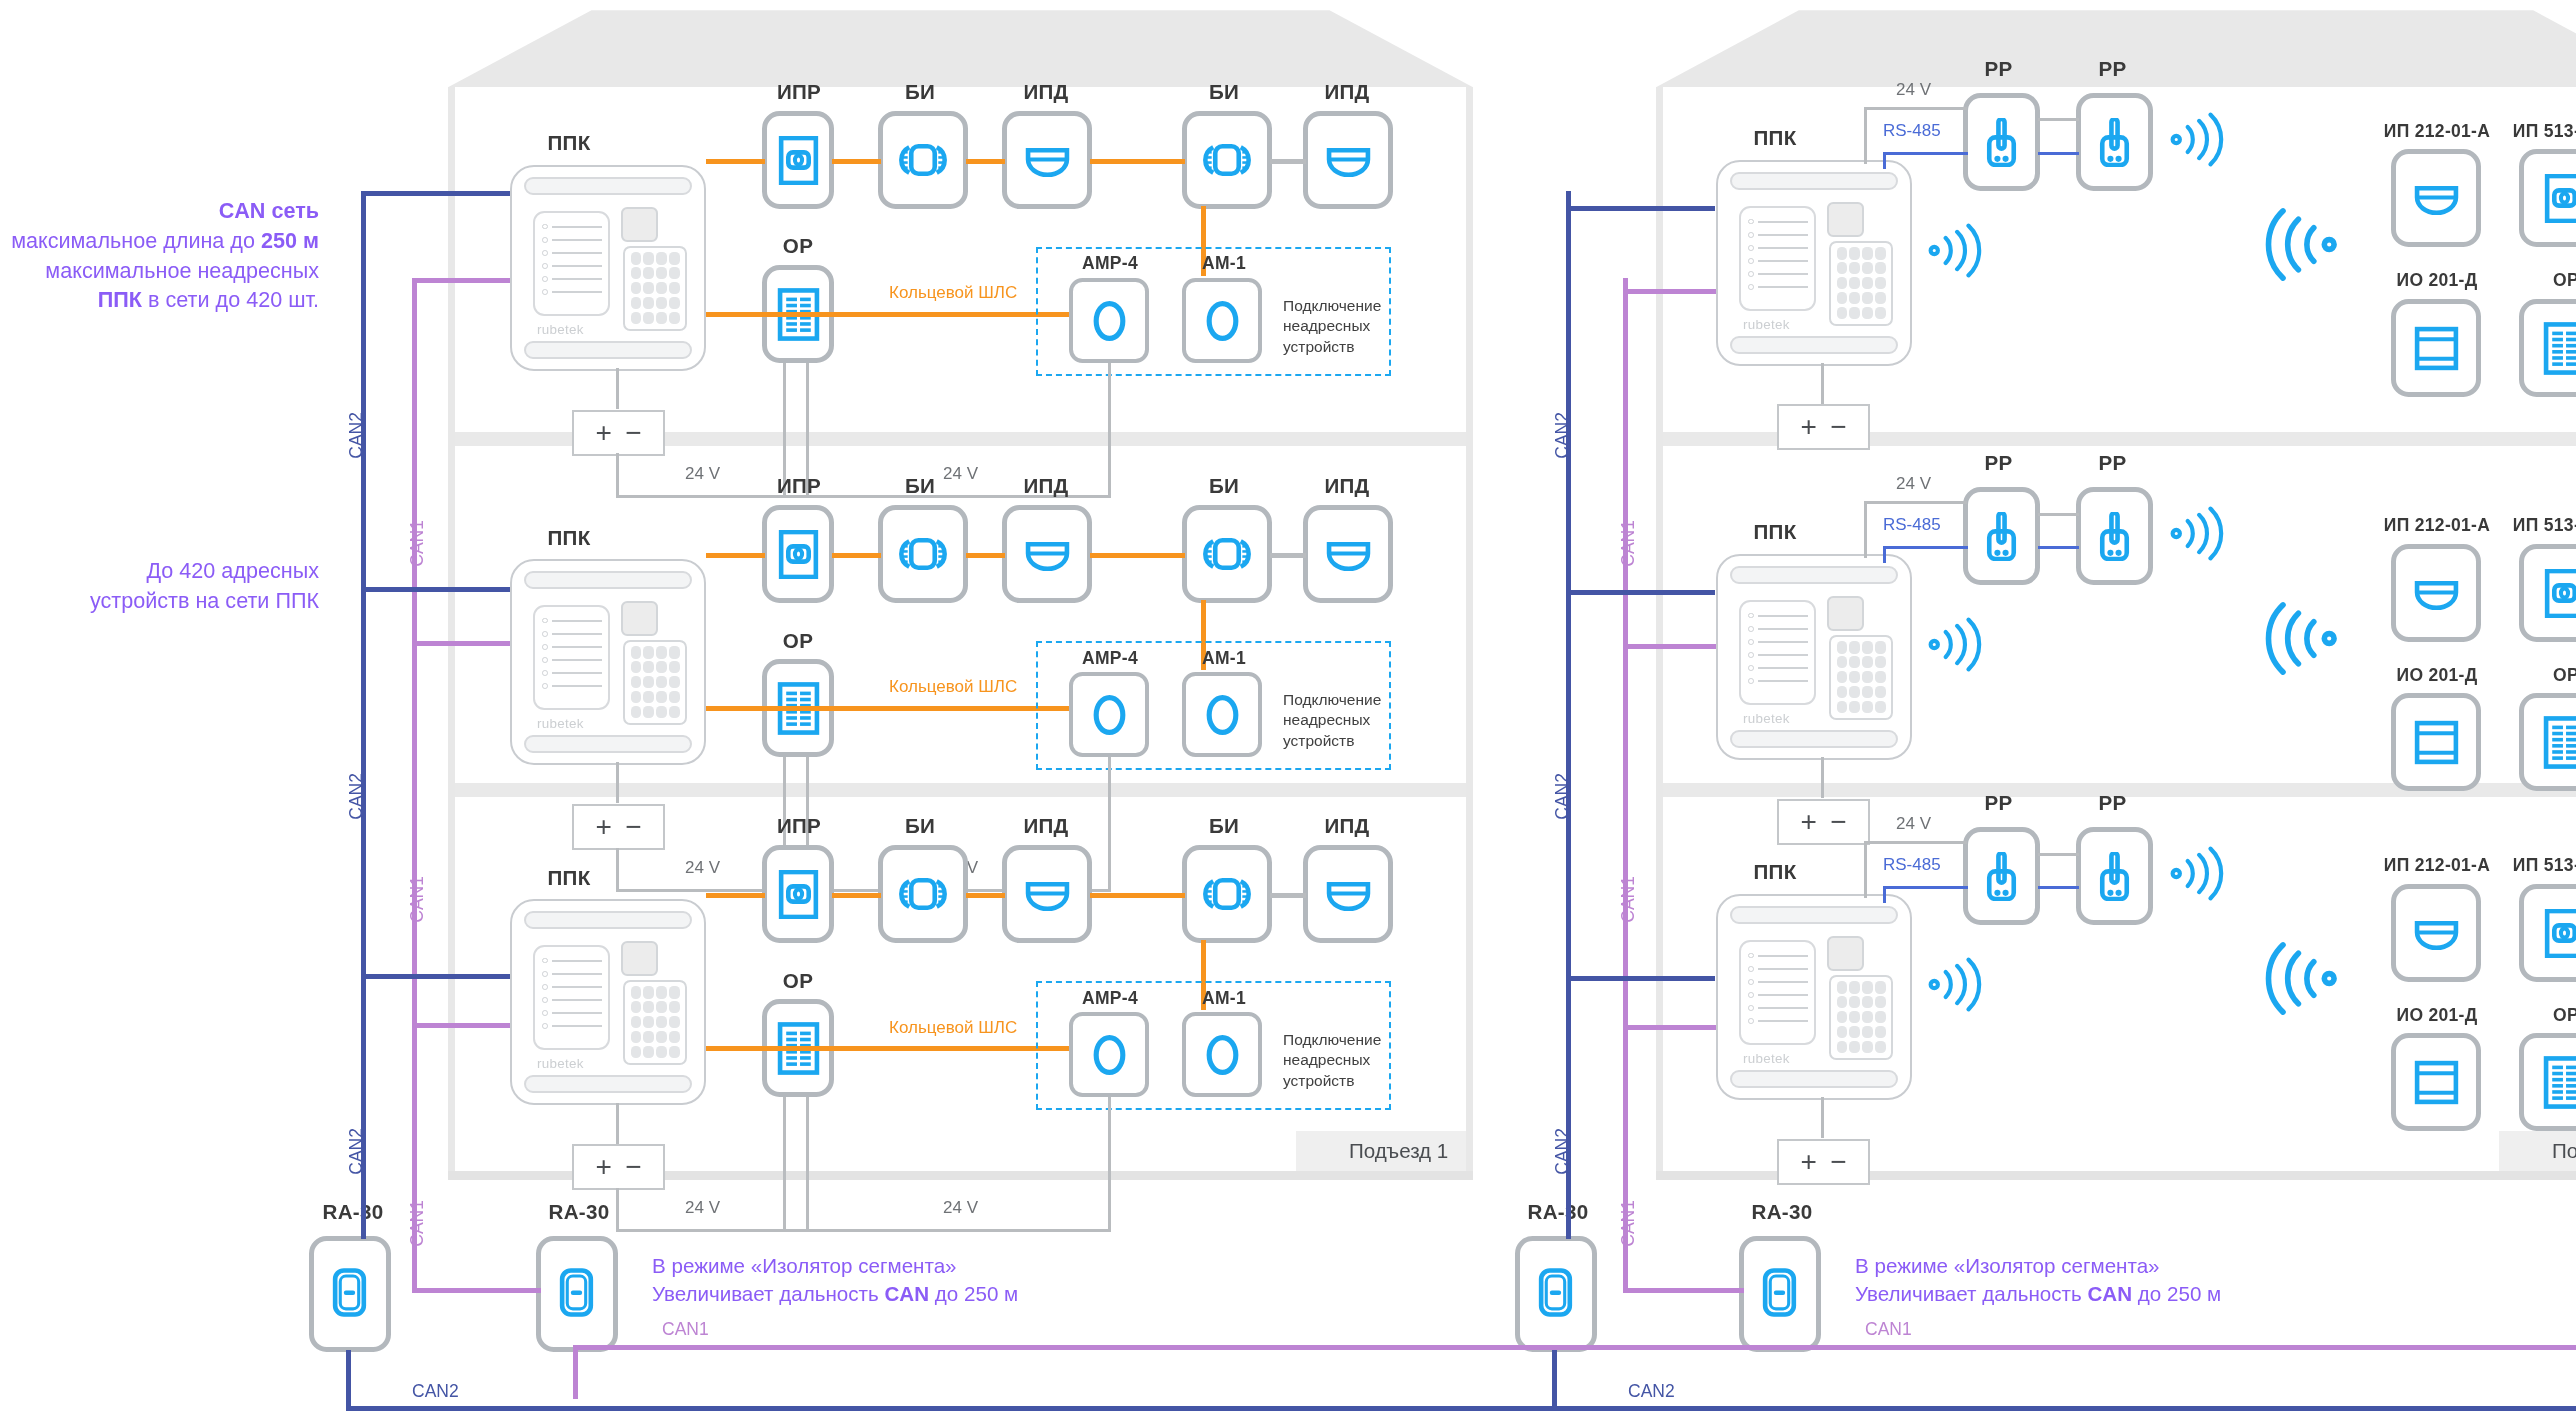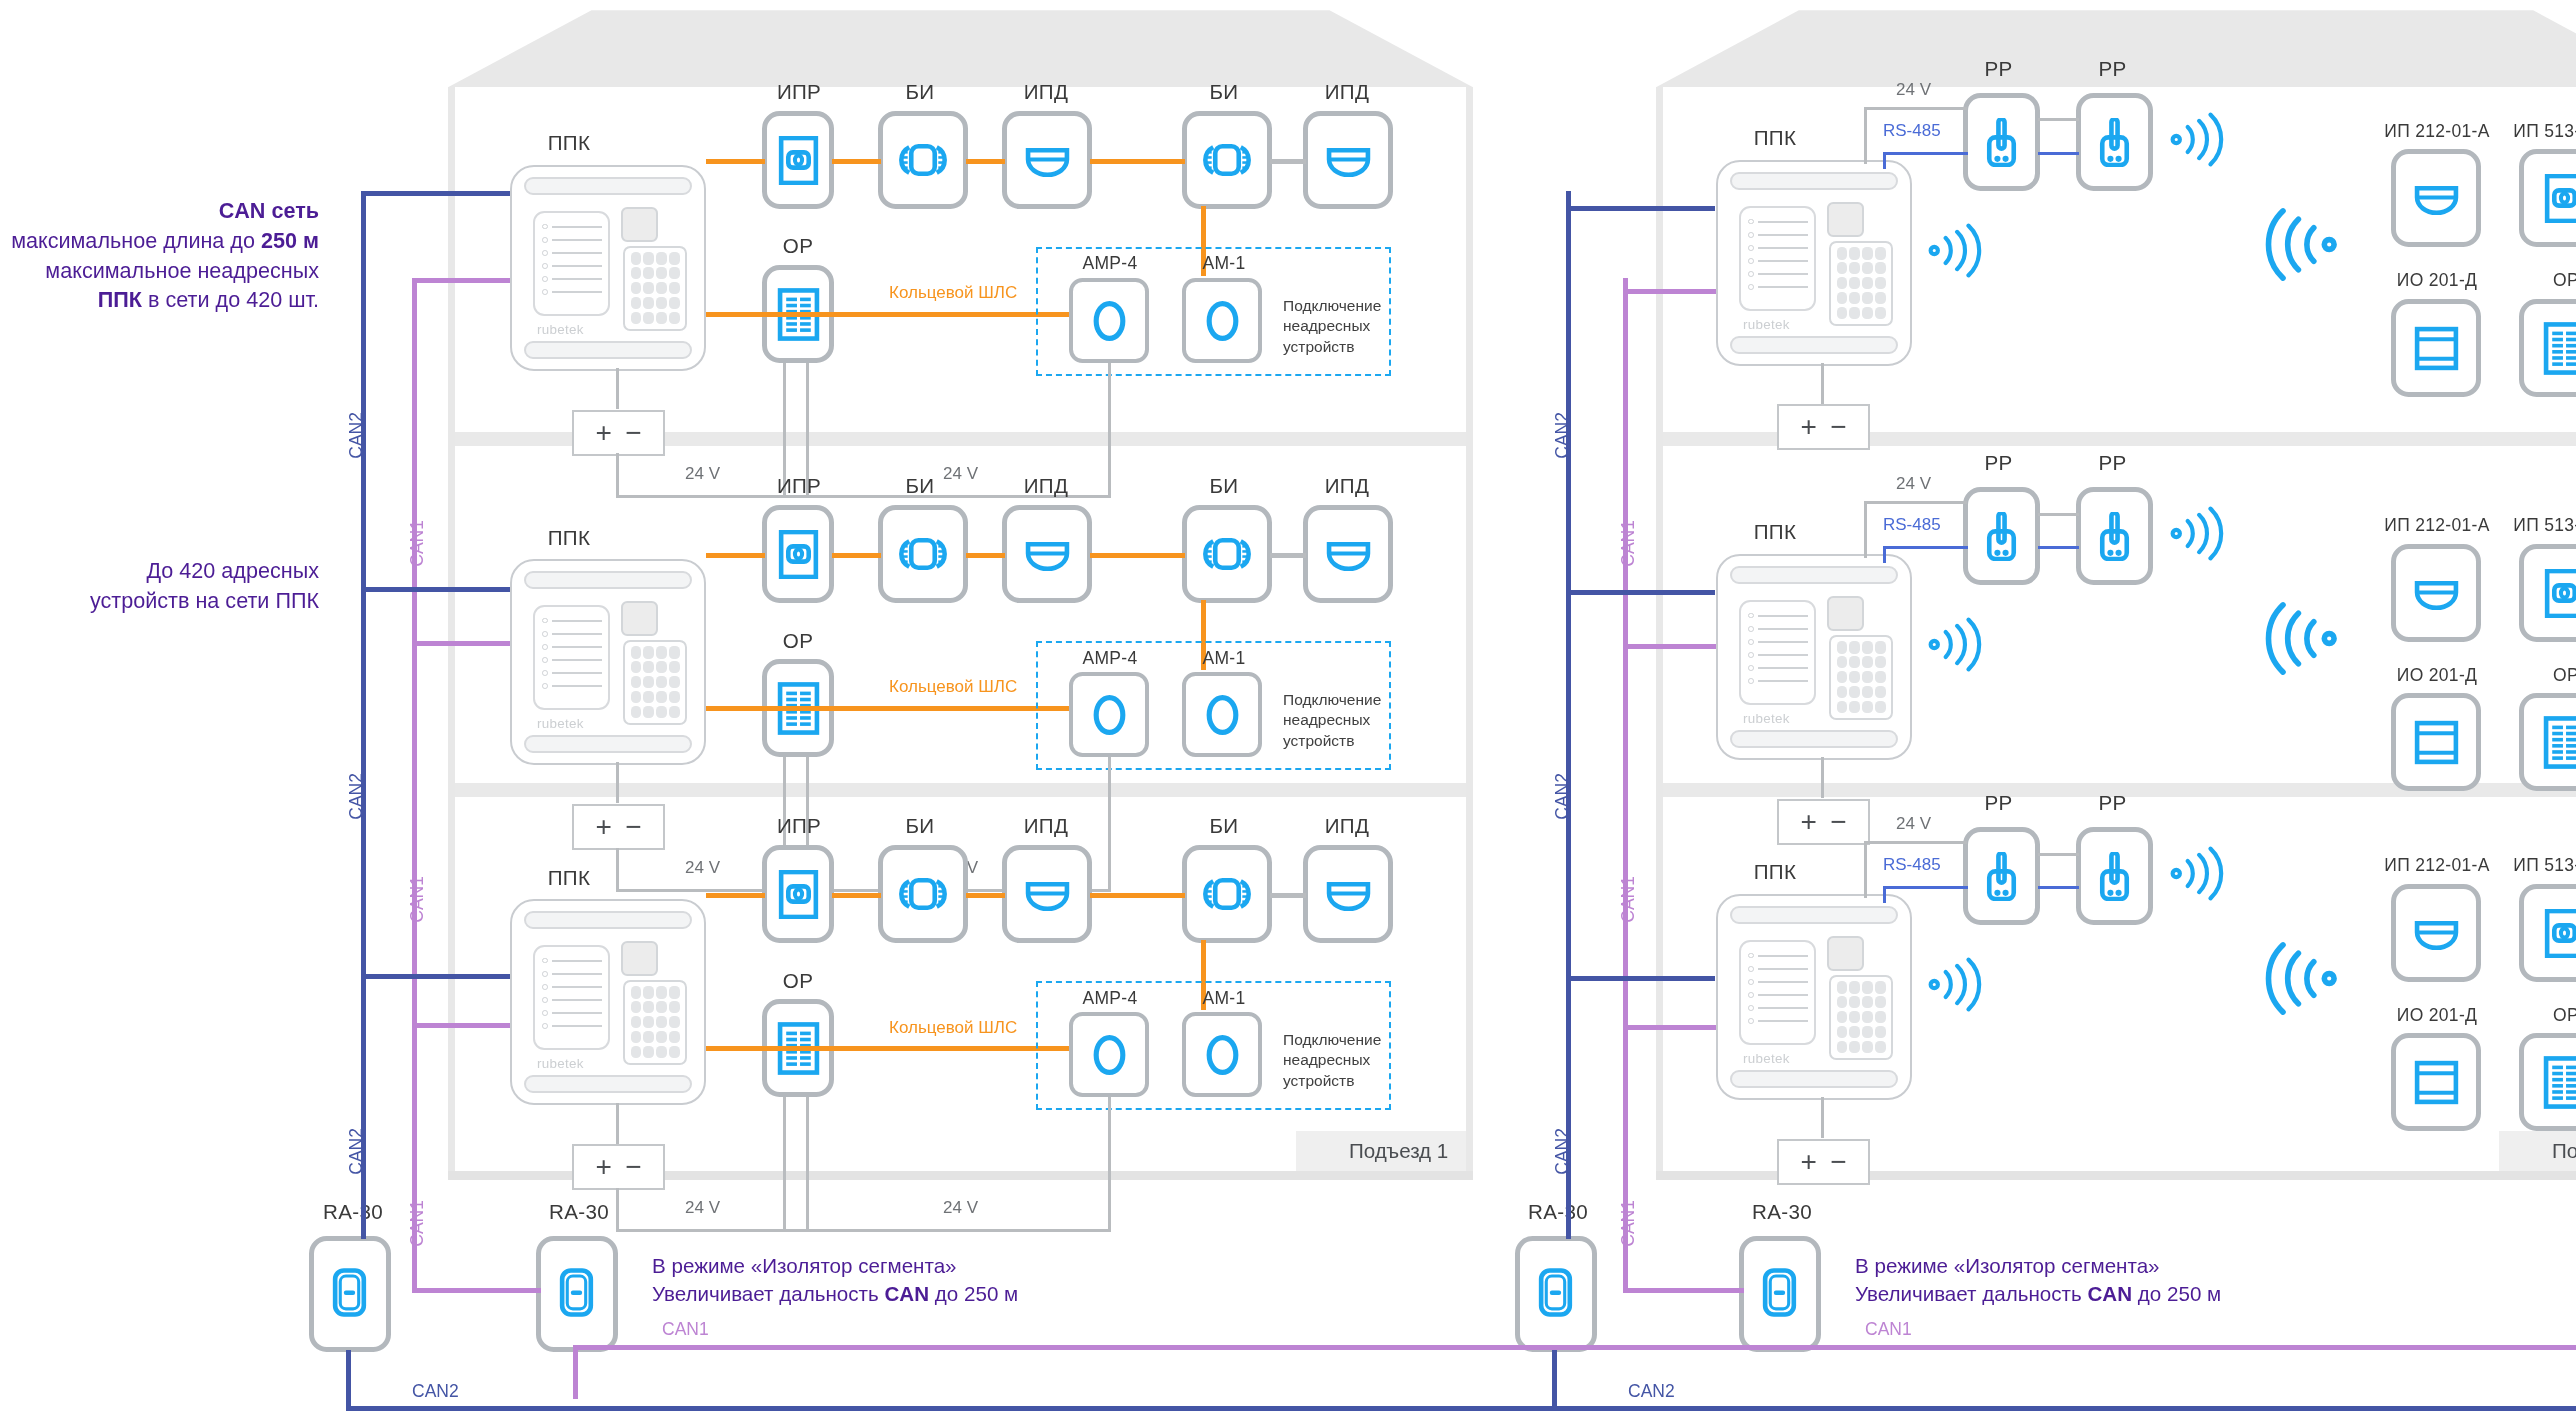--- a/index.html
+++ b/index.html
@@ -17,21 +17,21 @@
   .wall { position:absolute; background:#e8e8e8; width:7.2px; top:0; bottom:0; }
   .wall.l { left:0; } .wall.r { right:0; }
   .floorband { position:absolute; background:#e9e9e9; height:13.4px; }
   .basebar { position:absolute; background:#e3e3e3; height:9.3px; }
 
   
   .dev { position:absolute; background:#fff; border:5.2px solid #b3b8bd;
          border-radius:17.5px; display:flex; align-items:center; justify-content:center; }
   .dev svg { display:block; }
   .devlabel { position:absolute; font-size:20.6px; color:#3a3a3a; white-space:nowrap;
-              text-align:center; font-weight:400; letter-spacing:0.3px; }
+              text-align:center; font-weight:700; letter-spacing:0.3px; }
 
   
   .ppk { position:absolute; background:#fff; border:2.6px solid #c9ccd0;
          border-radius:24px; box-shadow:inset 0 0 0 0 #fff; }
   .ppk .vent { position:absolute; left:6%; right:6%; height:9%;
                border:2.1px solid #d8dadd; border-radius:13.4px; background:#f3f4f5; }
   .ppk .vent.top { top:5%; } .ppk .vent.bot { bottom:5%; }
   .ppk .leds { position:absolute; left:11%; top:22%; width:40%; height:52%;
                border:2.1px solid #d8dadd; border-radius:11.3px; }
   .ppk .ledrow { position:absolute; left:10%; width:82%; height:2.1px; display:flex;
@@ -59,21 +59,21 @@
   .rs485{ background:#4a6bd6; }
 
   .lbl { position:absolute; white-space:nowrap; }
   .lbl.can1c { color:#bd84d3; font-size:17.5px; }
   .lbl.can2c { color:#4455a5; font-size:17.5px; }
   .lbl.plcc  { color:#f7941e; font-size:17px; }
   .lbl.rsc   { color:#4a6bd6; font-size:17px; }
   .lbl.grayc { color:#6f7276; font-size:17px; }
   .lbl.vert  { transform-origin:0 0; }
 
-  .note { position:absolute; font-size:21.6px; color:#4c1d95; line-height:1.38; }
+  .note { position:absolute; font-size:21.6px; color:#8b5cf6; line-height:1.38; }
   .note b { font-weight:700; }
   .note.r { text-align:right; }
 
   .dashbox { position:absolute; border:2.6px dashed #1ba7f0; }
   .smalltxt { position:absolute; font-size:15.5px; color:#404040; line-height:1.32; }
 
   .psu { position:absolute; border:2.6px solid #c4c7ca; background:#fff;
          display:flex; align-items:center; justify-content:center; gap:13.4px;
          font-size:28px; color:#4a4d51; }
 

